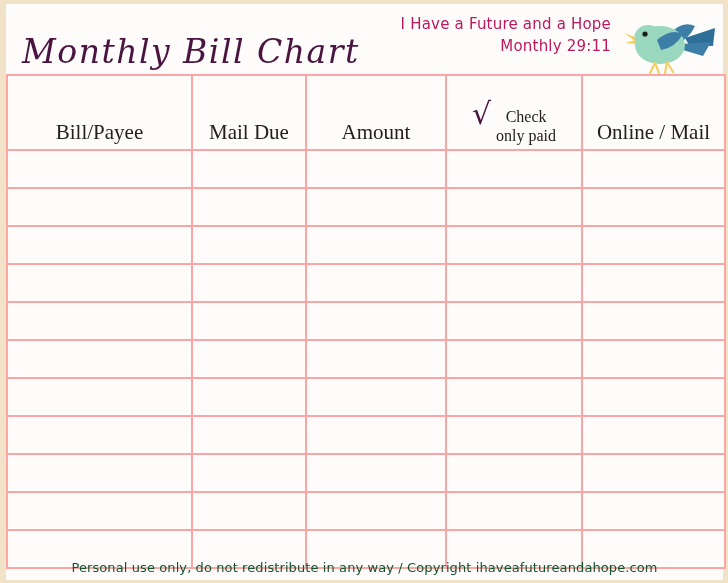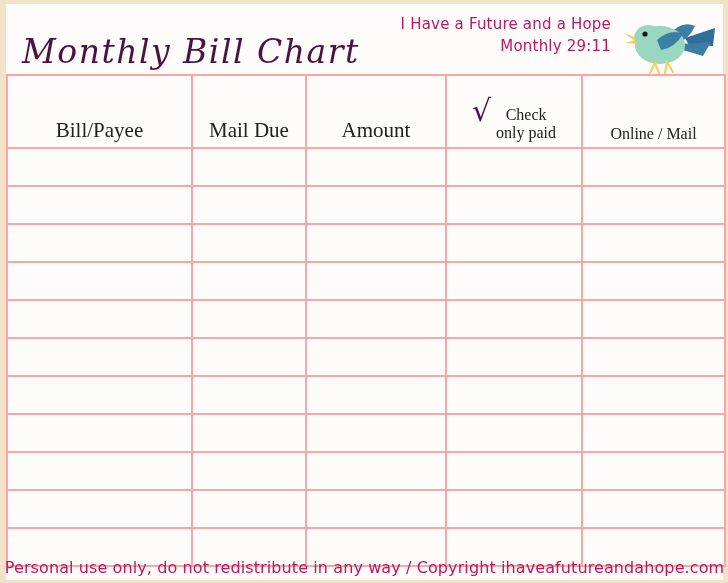--- a/index.html
+++ b/index.html
@@ -115,21 +115,21 @@
     font-family: "Liberation Serif", serif;
     font-size: 21px;
     color: #212121;
     text-align: center;
     white-space: nowrap;
   }
 
   .h-bill   { font-size: 21px; }
   .h-date   { font-size: 21px; }
   .h-amount { font-size: 21px; padding-top: 6px; }
-  .h-online { font-size: 16px; margin-top: 44px; }
+  .h-online { font-size: 21px; margin-top: 44px; }
 
   .check-head {
     display: flex;
     align-items: center;
     justify-content: center;
     gap: 5px;
     padding: 0 4px;
   }
 
   .check-mark {
@@ -157,22 +157,22 @@
   .footer {
     position: absolute;
     left: 0;
     right: 0;
     bottom: 0;
     height: 26px;
     display: flex;
     align-items: center;
     justify-content: center;
     font-family: "DejaVu Sans", sans-serif;
-    font-size: 16px;
-    color: #be185d;
+    font-size: 13px;
+    color: #14532d;
     letter-spacing: .1px;
     white-space: nowrap;
   }
 </style>
 </head>
 <body>
 
 <div class="page">
 
   <div class="header">

